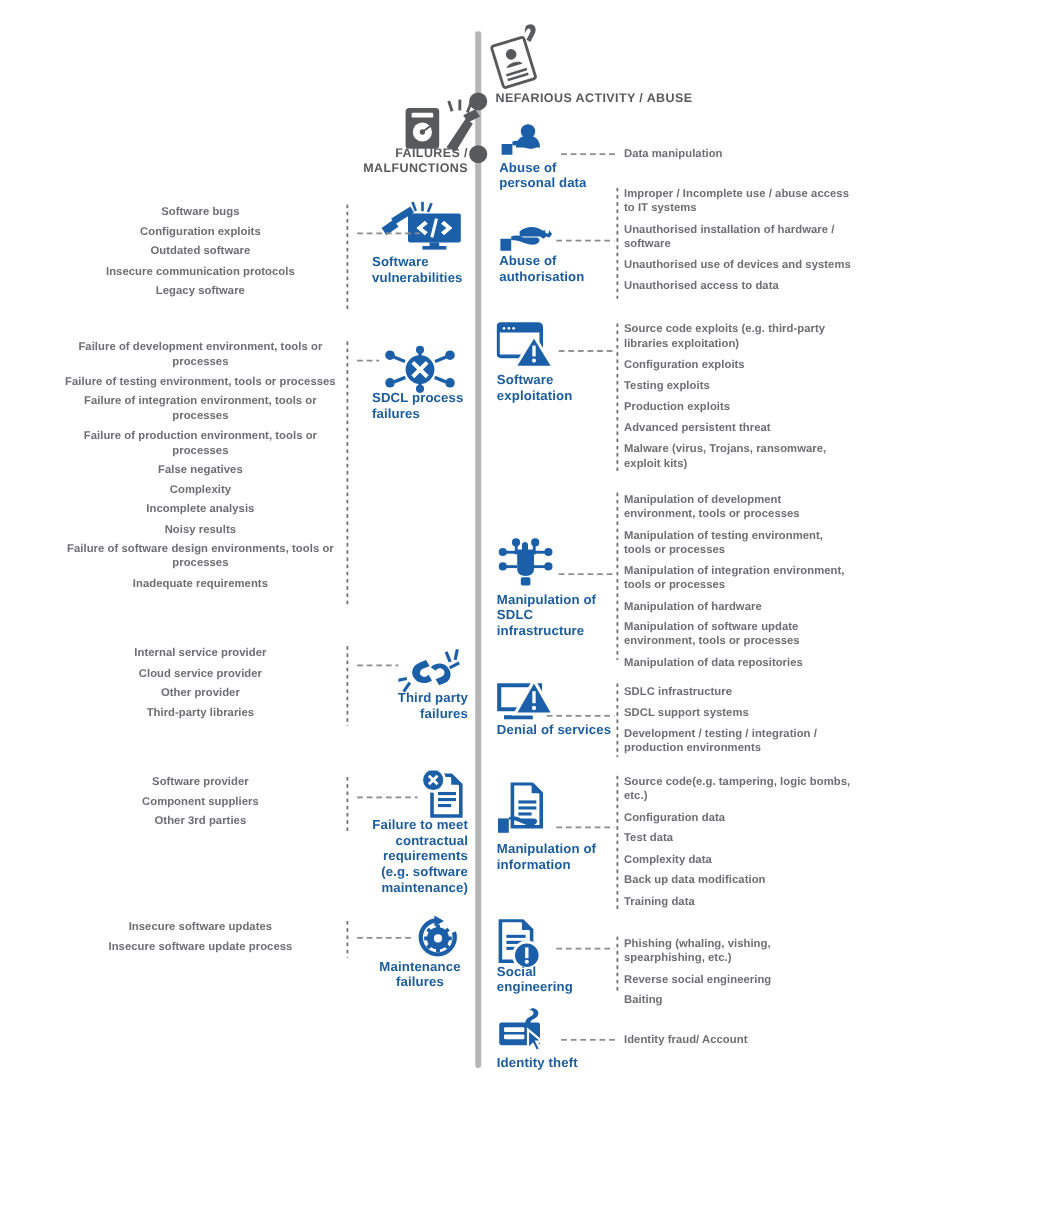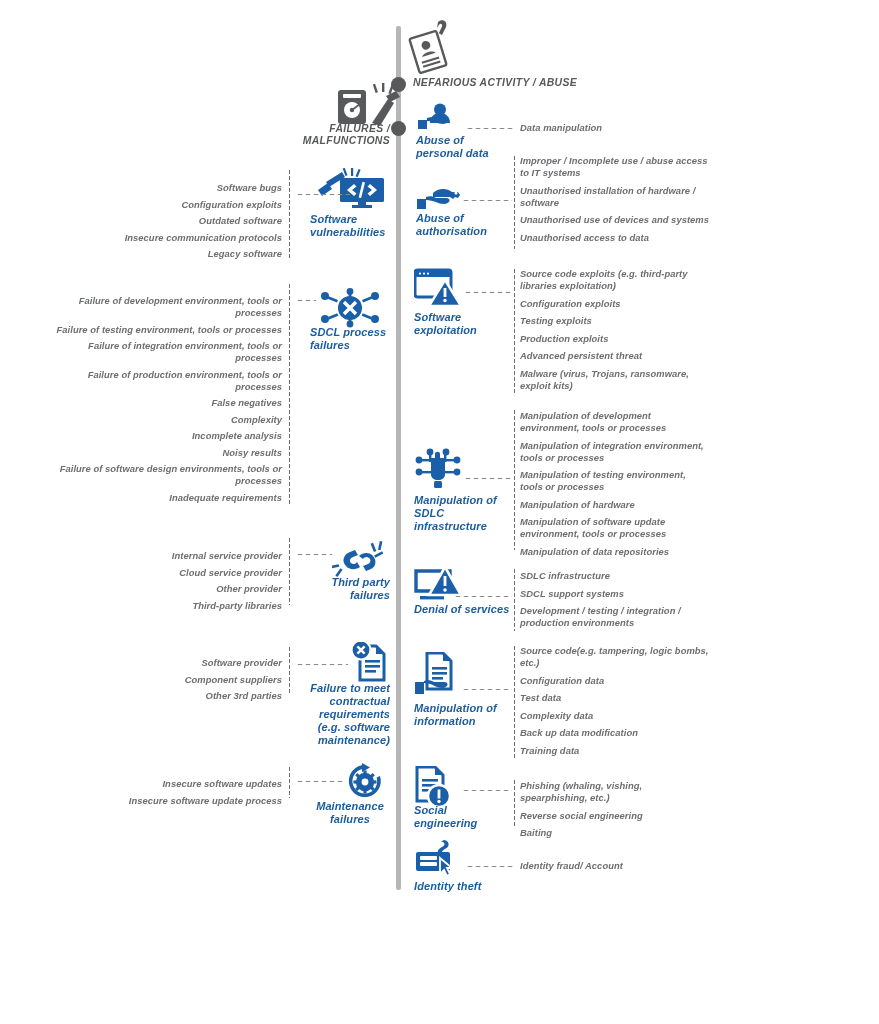--- a/index.html
+++ b/index.html
@@ -6,21 +6,21 @@
   html, body {
     margin: 0; padding: 0;
     background: #ffffff;
   }
   body {
     width: 879px; height: 1024px;
     font-family: "Liberation Sans", sans-serif;
     position: relative;
     overflow: hidden;
   }
-  #canvas { position: relative; width: 879px; height: 717px; font-style: italic; }
+  #canvas { position: relative; width: 879px; height: 717px; }
 
   
   .spine {
     position: absolute;
     left: 396px; top: 26px;
     width: 5px; height: 864px;
     background: #b6b6b6;
     border-radius: 2px;
   }
   .spine-node {
@@ -68,22 +68,22 @@
     position: absolute;
     height: 3px;
     background-image: radial-gradient(#8b8c8e 42%, transparent 45%);
     background-size: 8px 3px;
     background-repeat: repeat-x;
   }
 
   
   .left-block { position: absolute; }
   .left-block .items {
-    position: absolute; right: 0; top: 12px;
-    text-align: right;
+    position: absolute; right: 0; top: 0;
+    text-align: center;
     width: 230px;
   }
   .left-block .items .li { margin-bottom: 4.5px; }
 
   .right-block { position: absolute; }
   .right-block .items {
     position: absolute; left: 0; top: 0;
     text-align: left;
     width: 190px;
   }
@@ -241,22 +241,22 @@
     </svg>
   </div>
   <div class="cat-label" style="position:absolute; left:414px; top:494px; width:92px;">
     <span>Manipulation of SDLC infrastructure</span>
   </div>
   <div class="hdots" style="left:464px; top:477px; width:48px;"></div>
   <div class="vdots" style="left:513px; top:409px; height:141px;"></div>
   <div class="right-block" style="left:520px; top:410px;">
     <div class="items">
       <div class="li sub-text">Manipulation of development environment, tools or processes</div>
+      <div class="li sub-text">Manipulation of testing environment, tools or processes</div>
       <div class="li sub-text">Manipulation of integration environment, tools or processes</div>
-      <div class="li sub-text">Manipulation of testing environment, tools or processes</div>
       <div class="li sub-text">Manipulation of hardware</div>
       <div class="li sub-text">Manipulation of software update environment, tools or processes</div>
       <div class="li sub-text">Manipulation of data repositories</div>
     </div>
   </div>
 
   <div class="icon-wrap lbl-right" style="left:414px; top:565px; width:100px;">
     <svg width="48" height="38" viewBox="0 0 48 38">
       <g>
         <path d="M2 6 h34 v20 H2 z" fill="none" stroke="#1b5fa8" stroke-width="3.4"></path>

